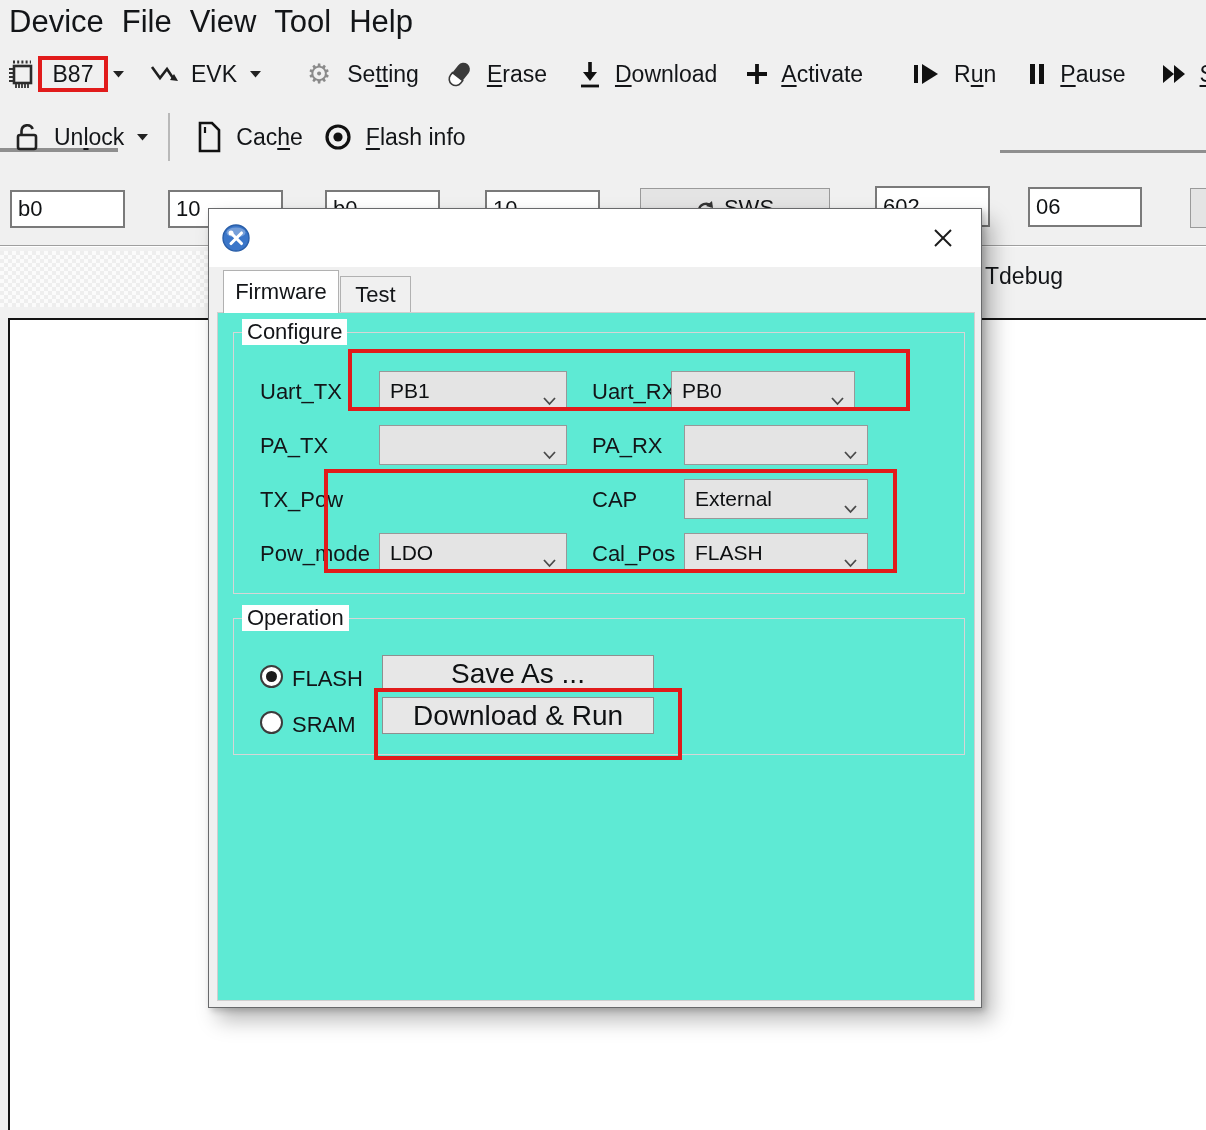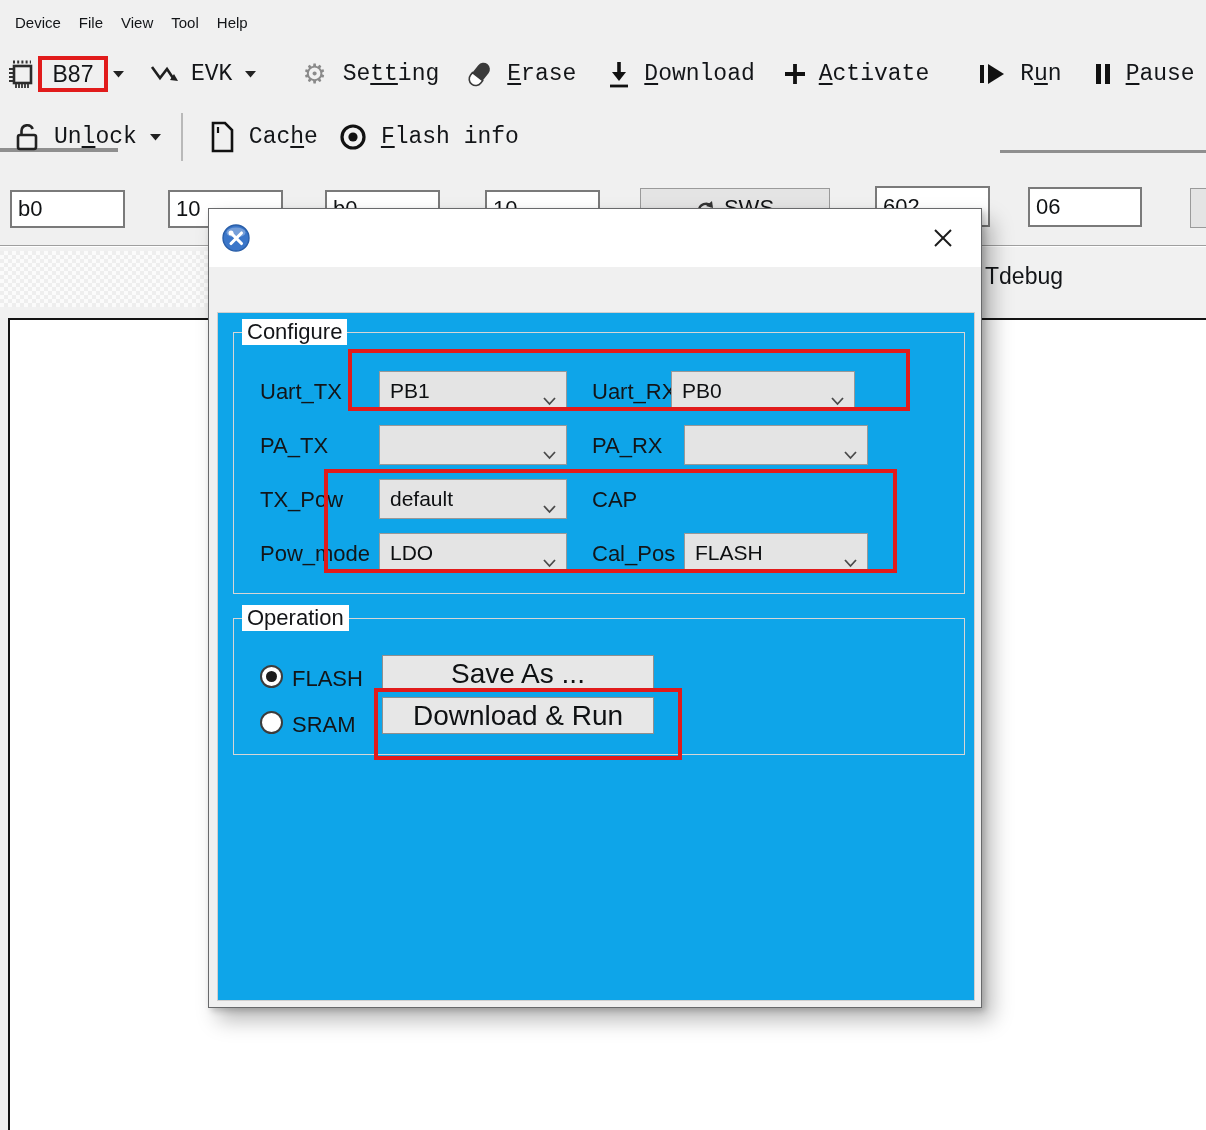--- a/index.html
+++ b/index.html
@@ -3,27 +3,27 @@
 <meta charset="utf-8">
 <style>
   * { box-sizing: border-box; }
   html,body { margin:0; padding:0; }
   body {
     width:1206px; height:1130px; position:relative; overflow:hidden;
     background:#f0f0f0; font-family:"Liberation Sans", sans-serif; color:#131518;
     -webkit-font-smoothing:antialiased;
   }
   
-  .menu-bar { height:44px; display:flex; align-items:center; padding-left:6px; font-size:15px; }
+  .menu-bar { height:44px; display:flex; padding-left:0; font-size:31px; }
   .menu-item { padding:4px 9px; cursor:default; }
   
   .toolbar { display:flex; align-items:center; position:relative; }
   .tb1 { height:60px; }
   .tb2 { height:66px; }
-  .tlabel { font-size:23px; white-space:nowrap;font-family:Liberation Mono, monospace; }
+  .tlabel { font-size:23px; white-space:nowrap; }
   .tlabel u { text-underline-offset:3px; }
   .tbtn { display:flex; align-items:center; cursor:default; }
   .sep { width:2px; background:#b9b9b9; }
   .sep1 { height:54px; } .sep2 { height:48px; }
   .icon { display:inline-flex; align-items:center; justify-content:center; }
   .gear-glyph { font-size:27px; color:#8a8a8a; line-height:1; }
   .redbox {
     border:4px solid #e11b1b; height:36px; min-width:70px;
     display:inline-flex; align-items:center; justify-content:center; font-size:23px;
   }
@@ -65,21 +65,21 @@
   .close-btn { margin-left:auto; width:36px; height:36px; display:flex; align-items:center; justify-content:center; margin-right:8px; cursor:default; }
   .tabstrip { position:relative; height:45px; margin:0 8px; }
   .tab {
     position:absolute; display:flex; align-items:center; justify-content:center;
     font-size:22px; border:1px solid #b1b1b1; border-bottom:none; cursor:default;
   }
   .tab-active { left:6px; bottom:-1px; width:116px; height:43px; background:#fff; z-index:3; }
   .tab-idle   { left:123px; bottom:0; width:71px; height:36px; background:#f0f0f0; }
   .dialog-panel {
     position:absolute; left:8px; top:103px; width:758px; height:689px;
-    background:#0ea5e9; border:1px solid #cfcfcf; z-index:2;
+    background:#5eead4; border:1px solid #cfcfcf; z-index:2;
   }
   .groupbox { position:absolute; border:1px solid #d6d6d6; }
   .grp-configure { left:15px; top:19px; width:732px; height:262px; }
   .grp-operation { left:15px; top:305px; width:732px; height:137px; }
   .legend { position:absolute; top:-14px; left:8px; background:#fff; padding:0 5px; font-size:22px; white-space:nowrap; }
   .flabel { position:absolute; font-size:22px; white-space:nowrap; }
   .combo {
     position:absolute; height:40px; background:#e4e4e4; border:1px solid #989898;
     display:flex; align-items:center; padding:0 32px 0 10px; font-size:21px; color:#0d0f11; cursor:default;
   }
@@ -295,20 +295,24 @@
     <span class="close-btn">
       <span class="icon">
         <svg width="24" height="24" viewBox="0 0 24 24">
           <line x1="4" y1="4" x2="20" y2="20" stroke="#1b1b1b" stroke-width="1.9"></line>
           <line x1="20" y1="4" x2="4" y2="20" stroke="#1b1b1b" stroke-width="1.9"></line>
         </svg>
       </span>
     </span>
   </div>
 
+  <div class="tabstrip">
+    <span class="tab tab-active">Firmware</span>
+    <span class="tab tab-idle">Test</span>
+  </div>
 
   <div class="dialog-panel">
 
     <div class="groupbox grp-configure">
       <span class="legend">Configure</span>
 
       <span class="flabel" style="left:26px; top:46px">Uart_TX</span>
       <div class="combo" style="left:145px; top:38px; width:188px">
         <span>PB1</span>
         <span class="chev"><svg width="15" height="10" viewBox="0 0 15 10">
@@ -332,27 +336,27 @@
       </div>
       <span class="flabel" style="left:358px; top:100px">PA_RX</span>
       <div class="combo" style="left:450px; top:92px; width:184px">
         <span></span>
         <span class="chev"><svg width="15" height="10" viewBox="0 0 15 10">
               <path d="M2 2 L7.5 8 L13 2" fill="none" stroke="#4a4a4a" stroke-width="1.8"></path>
             </svg></span>
       </div>
 
       <span class="flabel" style="left:26px; top:154px">TX_Pow</span>
-      <div class="combo" style="left:145px; top:146px; width:188px">
-        <span>default</span>
-        <span class="chev"><svg width="15" height="10" viewBox="0 0 15 10">
-              <path d="M2 2 L7.5 8 L13 2" fill="none" stroke="#4a4a4a" stroke-width="1.8"></path>
-            </svg></span>
-      </div>
       <span class="flabel" style="left:358px; top:154px">CAP</span>
+      <div class="combo" style="left:450px; top:146px; width:184px">
+        <span>External</span>
+        <span class="chev"><svg width="15" height="10" viewBox="0 0 15 10">
+              <path d="M2 2 L7.5 8 L13 2" fill="none" stroke="#4a4a4a" stroke-width="1.8"></path>
+            </svg></span>
+      </div>
 
       <span class="flabel" style="left:26px; top:208px">Pow_mode</span>
       <div class="combo" style="left:145px; top:200px; width:188px">
         <span>LDO</span>
         <span class="chev"><svg width="15" height="10" viewBox="0 0 15 10">
               <path d="M2 2 L7.5 8 L13 2" fill="none" stroke="#4a4a4a" stroke-width="1.8"></path>
             </svg></span>
       </div>
       <span class="flabel" style="left:358px; top:208px">Cal_Pos</span>
       <div class="combo" style="left:450px; top:200px; width:184px">

